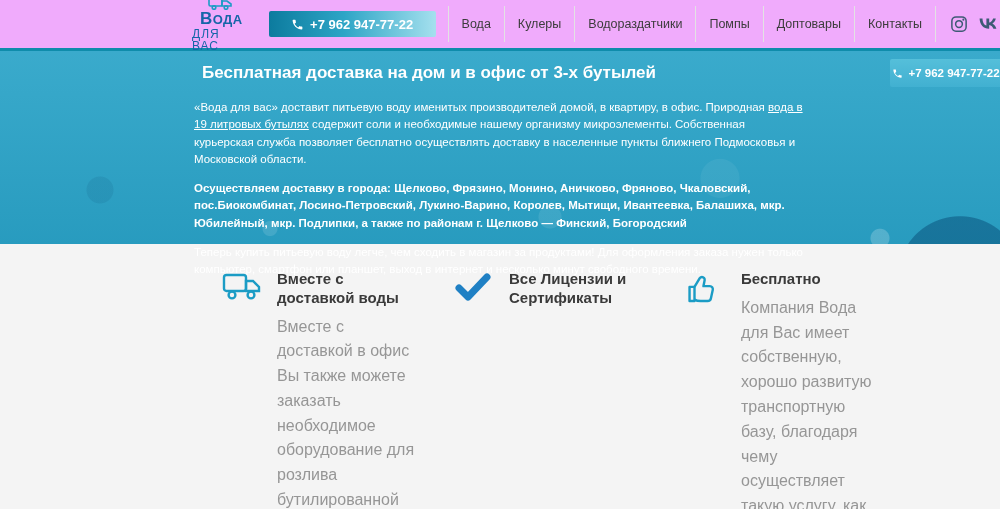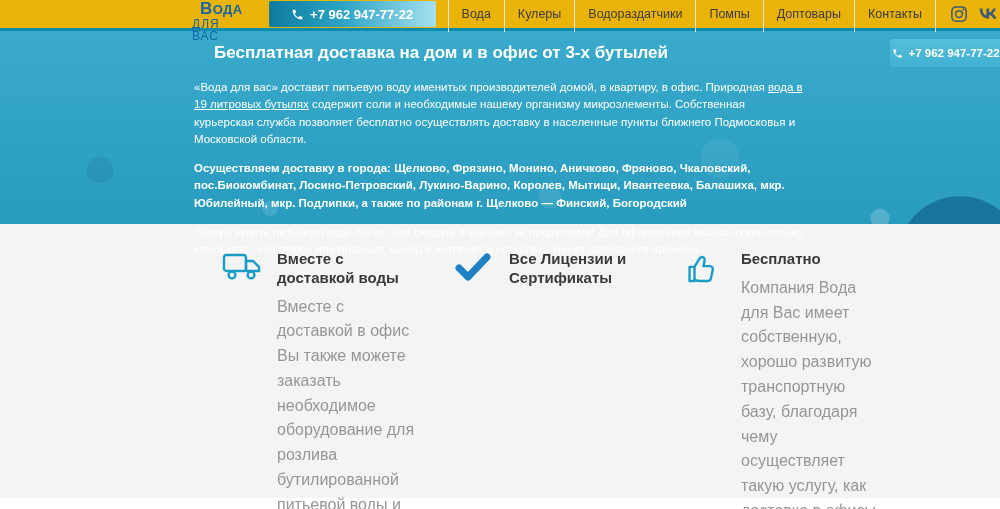--- a/index.html
+++ b/index.html
@@ -1,20 +1,20 @@
 <!DOCTYPE html>
 <html><head>
 <meta charset="utf-8">
 <style>
   * { margin:0; padding:0; box-sizing:border-box; }
   html,body { width:1000px; height:509px; overflow:hidden; background:#fff;
               font-family:"Liberation Sans","DejaVu Sans",sans-serif; }
 
   
-  .header { height:28px; background:#eab308; display:flex; align-items:center; padding-left:192px; }
+  .header { height:48px; background:#f0abfc; display:flex; align-items:center; padding-left:192px; }
   .logo { display:flex; flex-direction:column; align-items:center; line-height:1; cursor:pointer; margin-right:18px; }
   .logo-truck { color:#1b9cc5; height:13px; }
   .logo-word { font-weight:bold; color:#1565a8; font-size:13px; letter-spacing:.5px; }
   .logo-word .big-b { font-size:17px; }
   .logo-sub { font-size:12px; color:#1565a8; letter-spacing:1px; margin-top:1px; }
 
   .phone-btn-header { width:168px; height:26px; border:none; border-radius:2px; cursor:pointer;
     background:linear-gradient(90deg,#0c7b9e 0%,#2ea5c6 45%,#a5e0ee 100%);
     color:#fff; font-weight:bold; font-size:13px; display:flex; align-items:center; justify-content:center; gap:6px;
     font-family:inherit; }
@@ -33,21 +33,21 @@
       radial-gradient(circle at 96% 118%, rgba(10,84,126,.55) 0 62px, rgba(10,84,126,0) 63px),
       radial-gradient(circle at 88% 97%, rgba(255,255,255,.20) 0 9px, transparent 10px),
       radial-gradient(circle at 27% 92%, rgba(255,255,255,.12) 0 7px, transparent 8px),
       radial-gradient(circle at 10% 72%, rgba(8,70,110,.12) 0 13px, transparent 14px),
       radial-gradient(circle at 55% 86%, rgba(255,255,255,.09) 0 11px, transparent 12px),
       radial-gradient(circle at 72% 66%, rgba(255,255,255,.06) 0 19px, transparent 20px),
       linear-gradient(180deg, rgba(255,255,255,.07), rgba(0,40,70,.07));
   }
   .hero-inner { width:612px; margin:0 auto; padding-top:8px; }
   .hero-top { display:flex; align-items:center; }
-  .hero-title { font-size:17px; font-weight:bold; margin-left:20px;text-align:center; }
+  .hero-title { font-size:17px; font-weight:bold; margin-left:8px;text-align:center; }
   .phone-btn-hero { margin-left:auto; margin-right:-196px; width:112px; height:28px; border:none; border-radius:2px;
     background:linear-gradient(180deg,#55bfda,#41b0d1); color:#fff; font-size:11.5px; font-weight:bold;
     display:flex; align-items:center; justify-content:center; gap:5px; cursor:pointer; font-family:inherit; }
   .hero p { font-size:11.5px; line-height:1.5; margin-top:12px; }
   .hero p.bold { font-weight:bold; }
   .hero a { color:#fff; }
 
   
   .features { background:#f4f4f4; height:274px; padding-top:26px; }
   .grid { width:660px; margin-left:222px; display:grid; grid-template-columns:196px 196px 196px;

